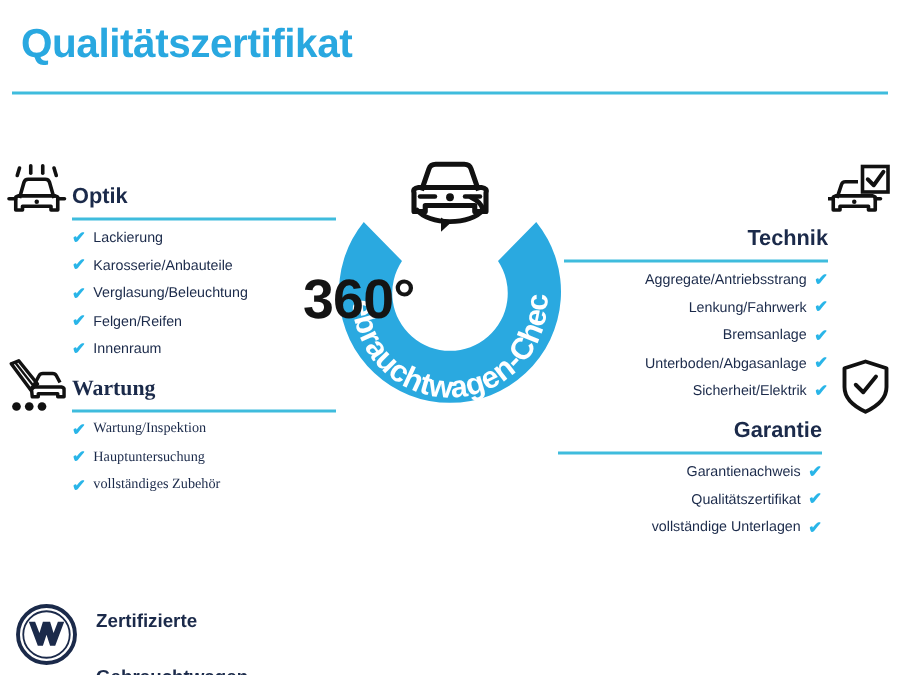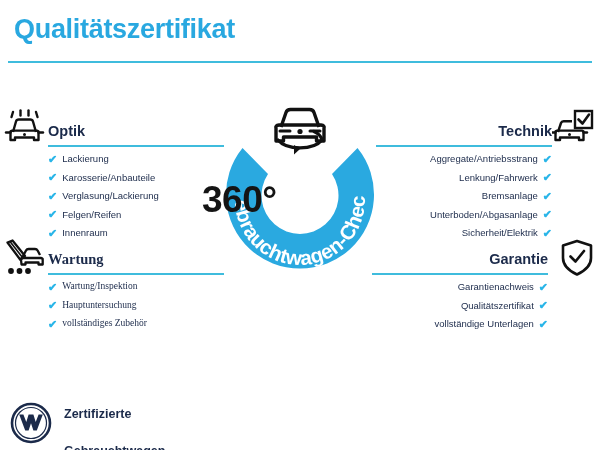--- a/index.html
+++ b/index.html
@@ -81,21 +81,21 @@
     font-weight: bold;
     line-height: 1;
   }
 
   
   .block.left .block-title { text-align: left; }
   .block.left .item { justify-content: flex-start; }
   .block.left .tick { margin-right: 5px; }
 
   
-  .block.right .block-head { justify-content: flex-end; }
+  .block.right .block-head { justify-content: flex-end; margin-top: 28px; }
   .block.right .block-title { text-align: right; }
   .block.right .item { justify-content: flex-end; }
   .block.right .tick { margin-left: 5px; }
 
   #block-optik    { left: 48px;  top: 124px; width: 176px; }
   #block-wartung  { left: 48px;  top: 252px; width: 176px; font-family: Liberation Serif, serif; }
   #block-technik  { left: 376px; top: 124px; width: 176px; }
   #block-garantie { left: 372px; top: 252px; width: 176px; }
 
   .block-rule { width: 100%; }
@@ -214,21 +214,21 @@
       <div class="item">
         <span class="tick">✔</span>
         <span>Lackierung</span>
       </div>
       <div class="item">
         <span class="tick">✔</span>
         <span>Karosserie/Anbauteile</span>
       </div>
       <div class="item">
         <span class="tick">✔</span>
-        <span>Verglasung/Lackierung</span>
+        <span>Verglasung/Beleuchtung</span>
       </div>
       <div class="item">
         <span class="tick">✔</span>
         <span>Felgen/Reifen</span>
       </div>
       <div class="item">
         <span class="tick">✔</span>
         <span>Innenraum</span>
       </div>
     </div>

